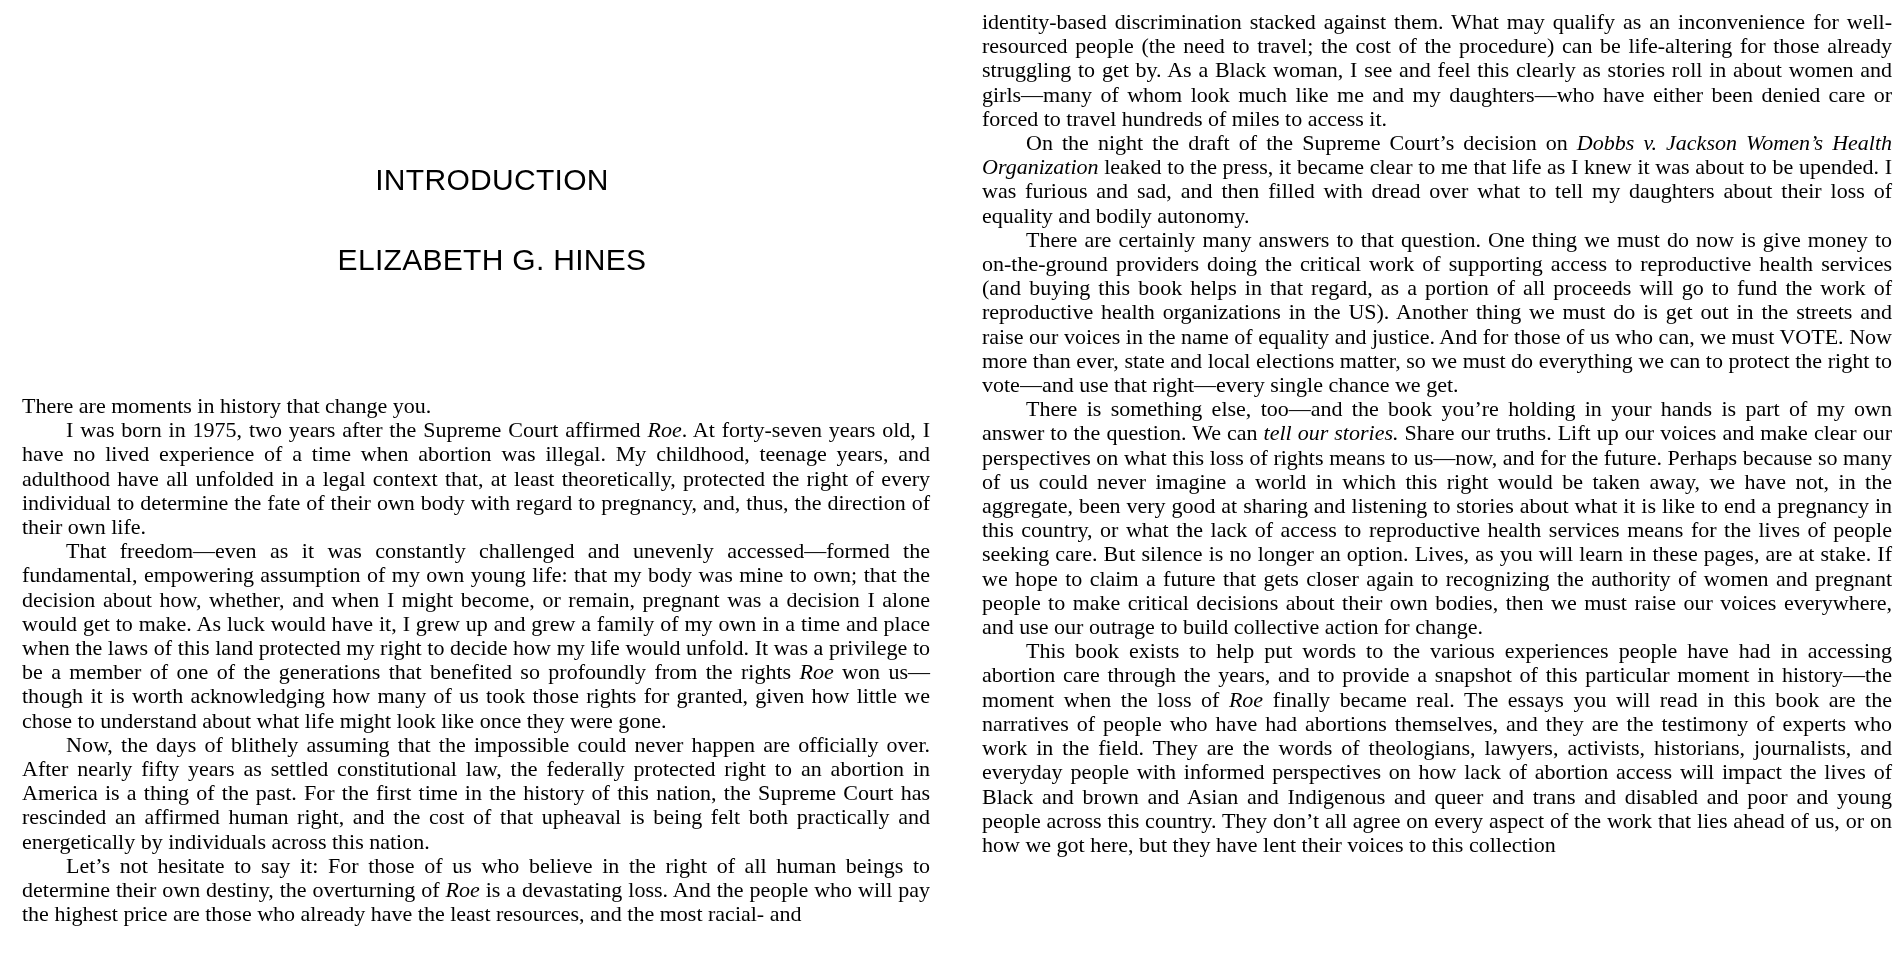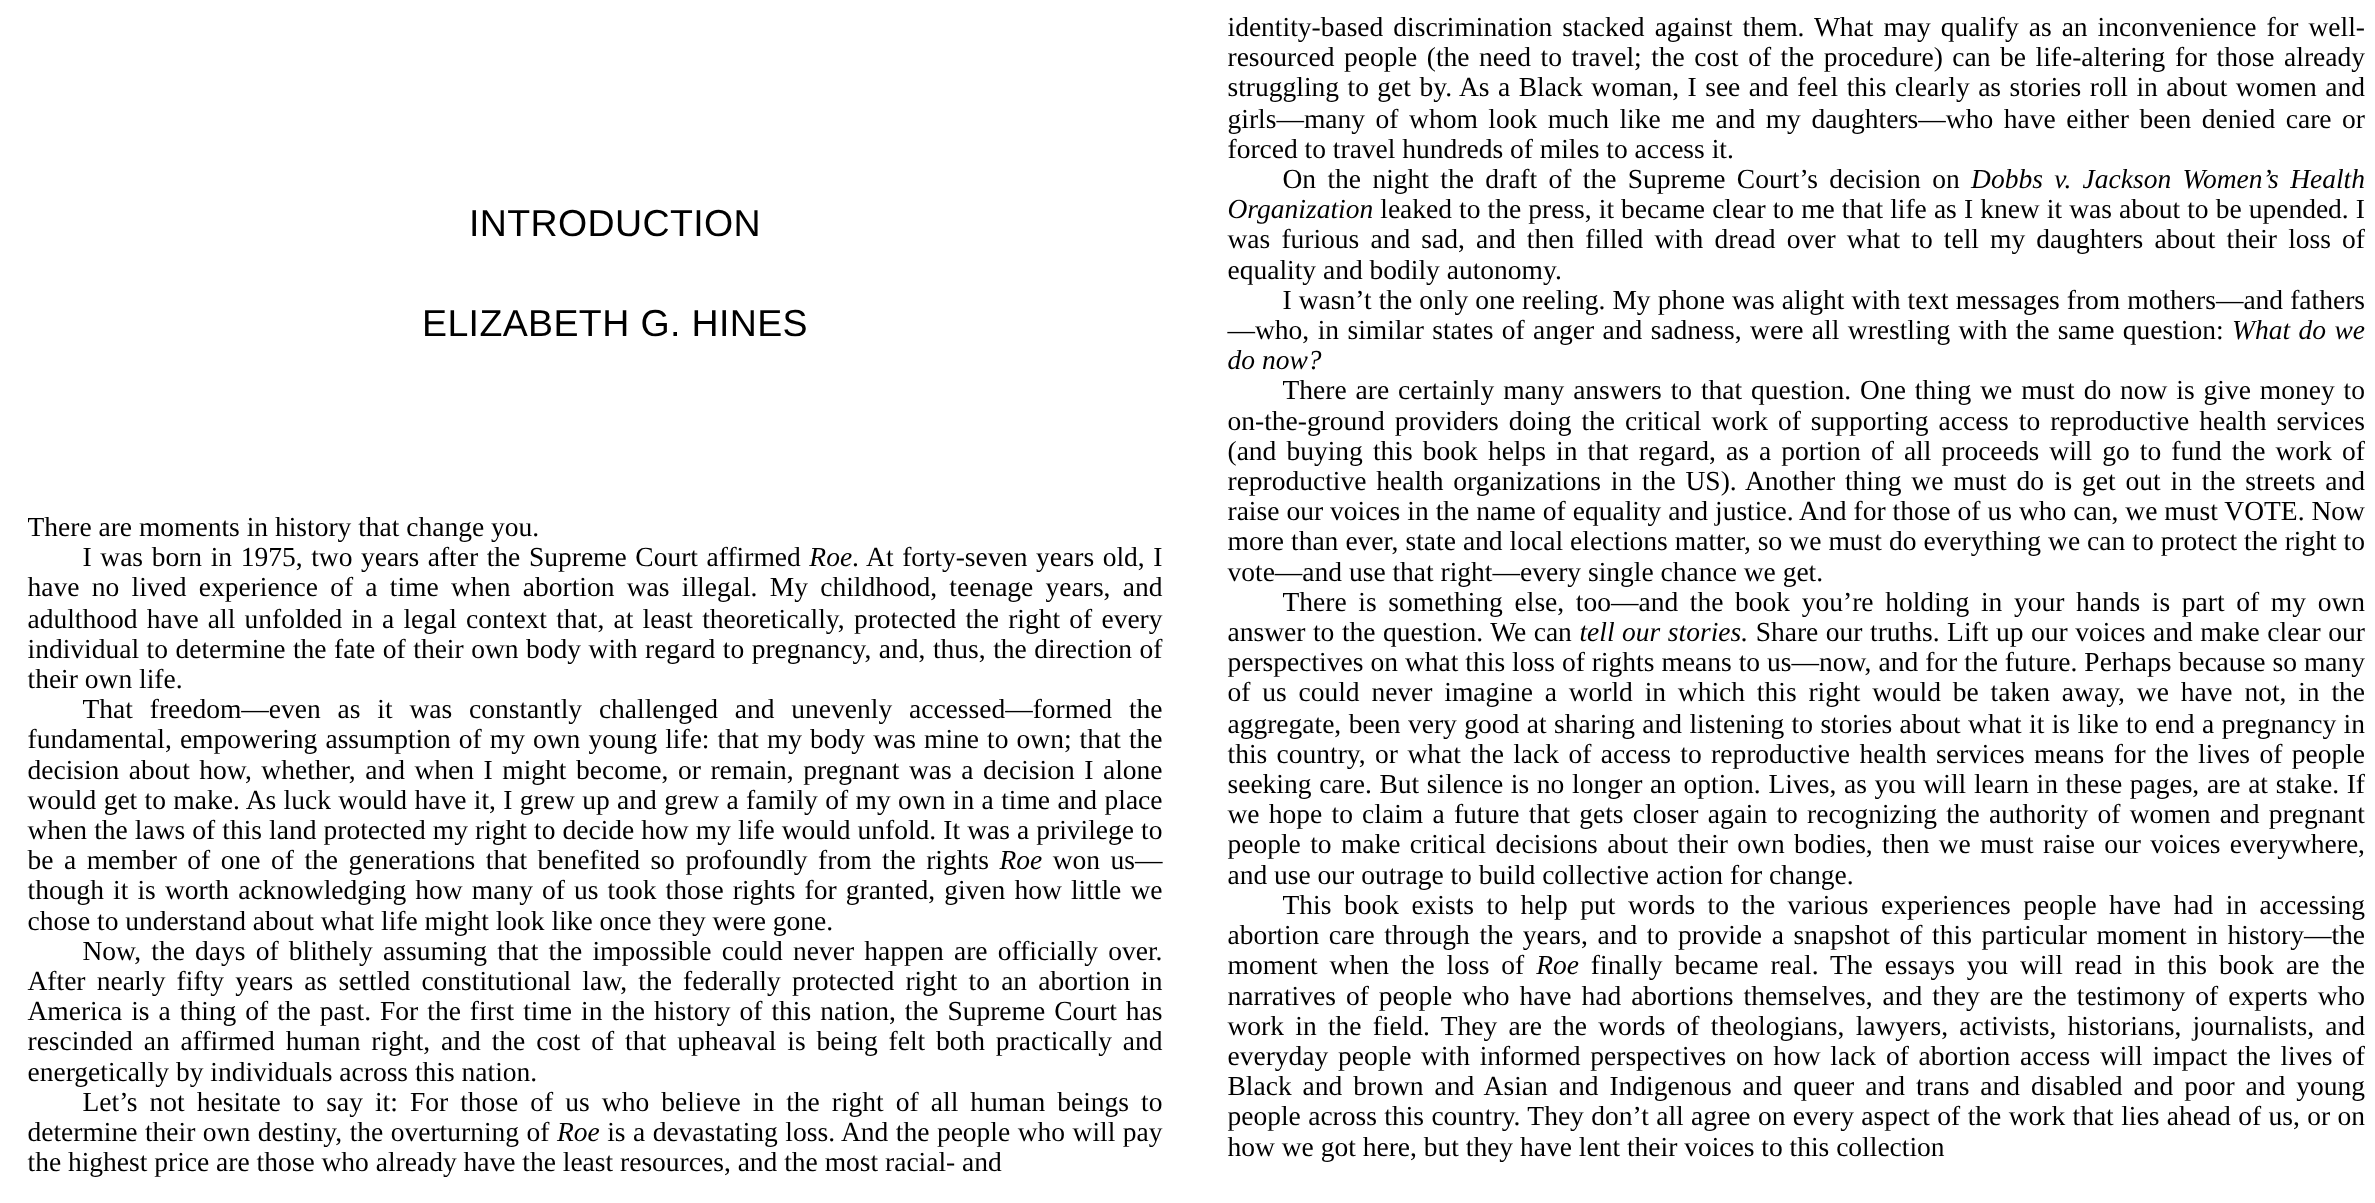--- a/index.html
+++ b/index.html
@@ -19,21 +19,21 @@
     text-align: center;
     margin: 16px;
     position: absolute;
     width: 100%;
     letter-spacing: 0.3px;
     white-space: nowrap;
   }
   .chapter-title  { top: 147px; }
   .chapter-author { top: 227px; }
   .body-text { position: absolute; width: 100%; }
-  .page-left  .body-text { top: 394px; margin-top: 16px; }
+  .page-left  .body-text { top: 394px; }
   .page-right .body-text { top: 10px; }
   .body-text p {
     margin: 0;
     font-size: 22px;
     line-height: 24.2px;
     text-align: justify;
     text-indent: 44px;
   }
   .body-text p.noindent { text-indent: 0; }
 </style>
@@ -51,20 +51,19 @@
         <p>That freedom—even as it was constantly challenged and unevenly accessed—formed the fundamental, empowering assumption of my own young life: that my body was mine to own; that the decision about how, whether, and when I might become, or remain, pregnant was a decision I alone would get to make. As luck would have it, I grew up and grew a family of my own in a time and place when the laws of this land protected my right to decide how my life would unfold. It was a privilege to be a member of one of the generations that benefited so profoundly from the rights <i>Roe</i> won us—though it is worth acknowledging how many of us took those rights for granted, given how little we chose to understand about what life might look like once they were gone.</p>
         <p>Now, the days of blithely assuming that the impossible could never happen are officially over. After nearly fifty years as settled constitutional law, the federally protected right to an abortion in America is a thing of the past. For the first time in the history of this nation, the Supreme Court has rescinded an affirmed human right, and the cost of that upheaval is being felt both practically and energetically by individuals across this nation.</p>
         <p>Let’s not hesitate to say it: For those of us who believe in the right of all human beings to determine their own destiny, the overturning of <i>Roe</i> is a devastating loss. And the people who will pay the highest price are those who already have the least resources, and the most racial- and</p>
       </div>
   </section>
 
   <section class="page page-right">
     <div class="body-text">
         <p class="noindent">identity-based discrimination stacked against them. What may qualify as an inconvenience for well-resourced people (the need to travel; the cost of the procedure) can be life-altering for those already struggling to get by. As a Black woman, I see and feel this clearly as stories roll in about women and girls—many of whom look much like me and my daughters—who have either been denied care or forced to travel hundreds of miles to access it.</p>
         <p>On the night the draft of the Supreme Court’s decision on <i>Dobbs v. Jackson Women’s Health Organization</i> leaked to the press, it became clear to me that life as I knew it was about to be upended. I was furious and sad, and then filled with dread over what to tell my daughters about their loss of equality and bodily autonomy.</p>
-        <p>I wasn’t the only one reeling. My phone was alight with text messages from mothers—and fathers—who, in similar states of anger and sadness, were all wrestling with the same question: <i>What do we do now?</i></p>
         <p>There are certainly many answers to that question. One thing we must do now is give money to on-the-ground providers doing the critical work of supporting access to reproductive health services (and buying this book helps in that regard, as a portion of all proceeds will go to fund the work of reproductive health organizations in the US). Another thing we must do is get out in the streets and raise our voices in the name of equality and justice. And for those of us who can, we must VOTE. Now more than ever, state and local elections matter, so we must do everything we can to protect the right to vote—and use that right—every single chance we get.</p>
         <p>There is something else, too—and the book you’re holding in your hands is part of my own answer to the question. We can <i>tell our stories.</i> Share our truths. Lift up our voices and make clear our perspectives on what this loss of rights means to us—now, and for the future. Perhaps because so many of us could never imagine a world in which this right would be taken away, we have not, in the aggregate, been very good at sharing and listening to stories about what it is like to end a pregnancy in this country, or what the lack of access to reproductive health services means for the lives of people seeking care. But silence is no longer an option. Lives, as you will learn in these pages, are at stake. If we hope to claim a future that gets closer again to recognizing the authority of women and pregnant people to make critical decisions about their own bodies, then we must raise our voices everywhere, and use our outrage to build collective action for change.</p>
         <p>This book exists to help put words to the various experiences people have had in accessing abortion care through the years, and to provide a snapshot of this particular moment in history—the moment when the loss of <i>Roe</i> finally became real. The essays you will read in this book are the narratives of people who have had abortions themselves, and they are the testimony of experts who work in the field. They are the words of theologians, lawyers, activists, historians, journalists, and everyday people with informed perspectives on how lack of abortion access will impact the lives of Black and brown and Asian and Indigenous and queer and trans and disabled and poor and young people across this country. They don’t all agree on every aspect of the work that lies ahead of us, or on how we got here, but they have lent their voices to this collection</p>
       </div>
   </section>
 
 </div>
 
 </body></html>

